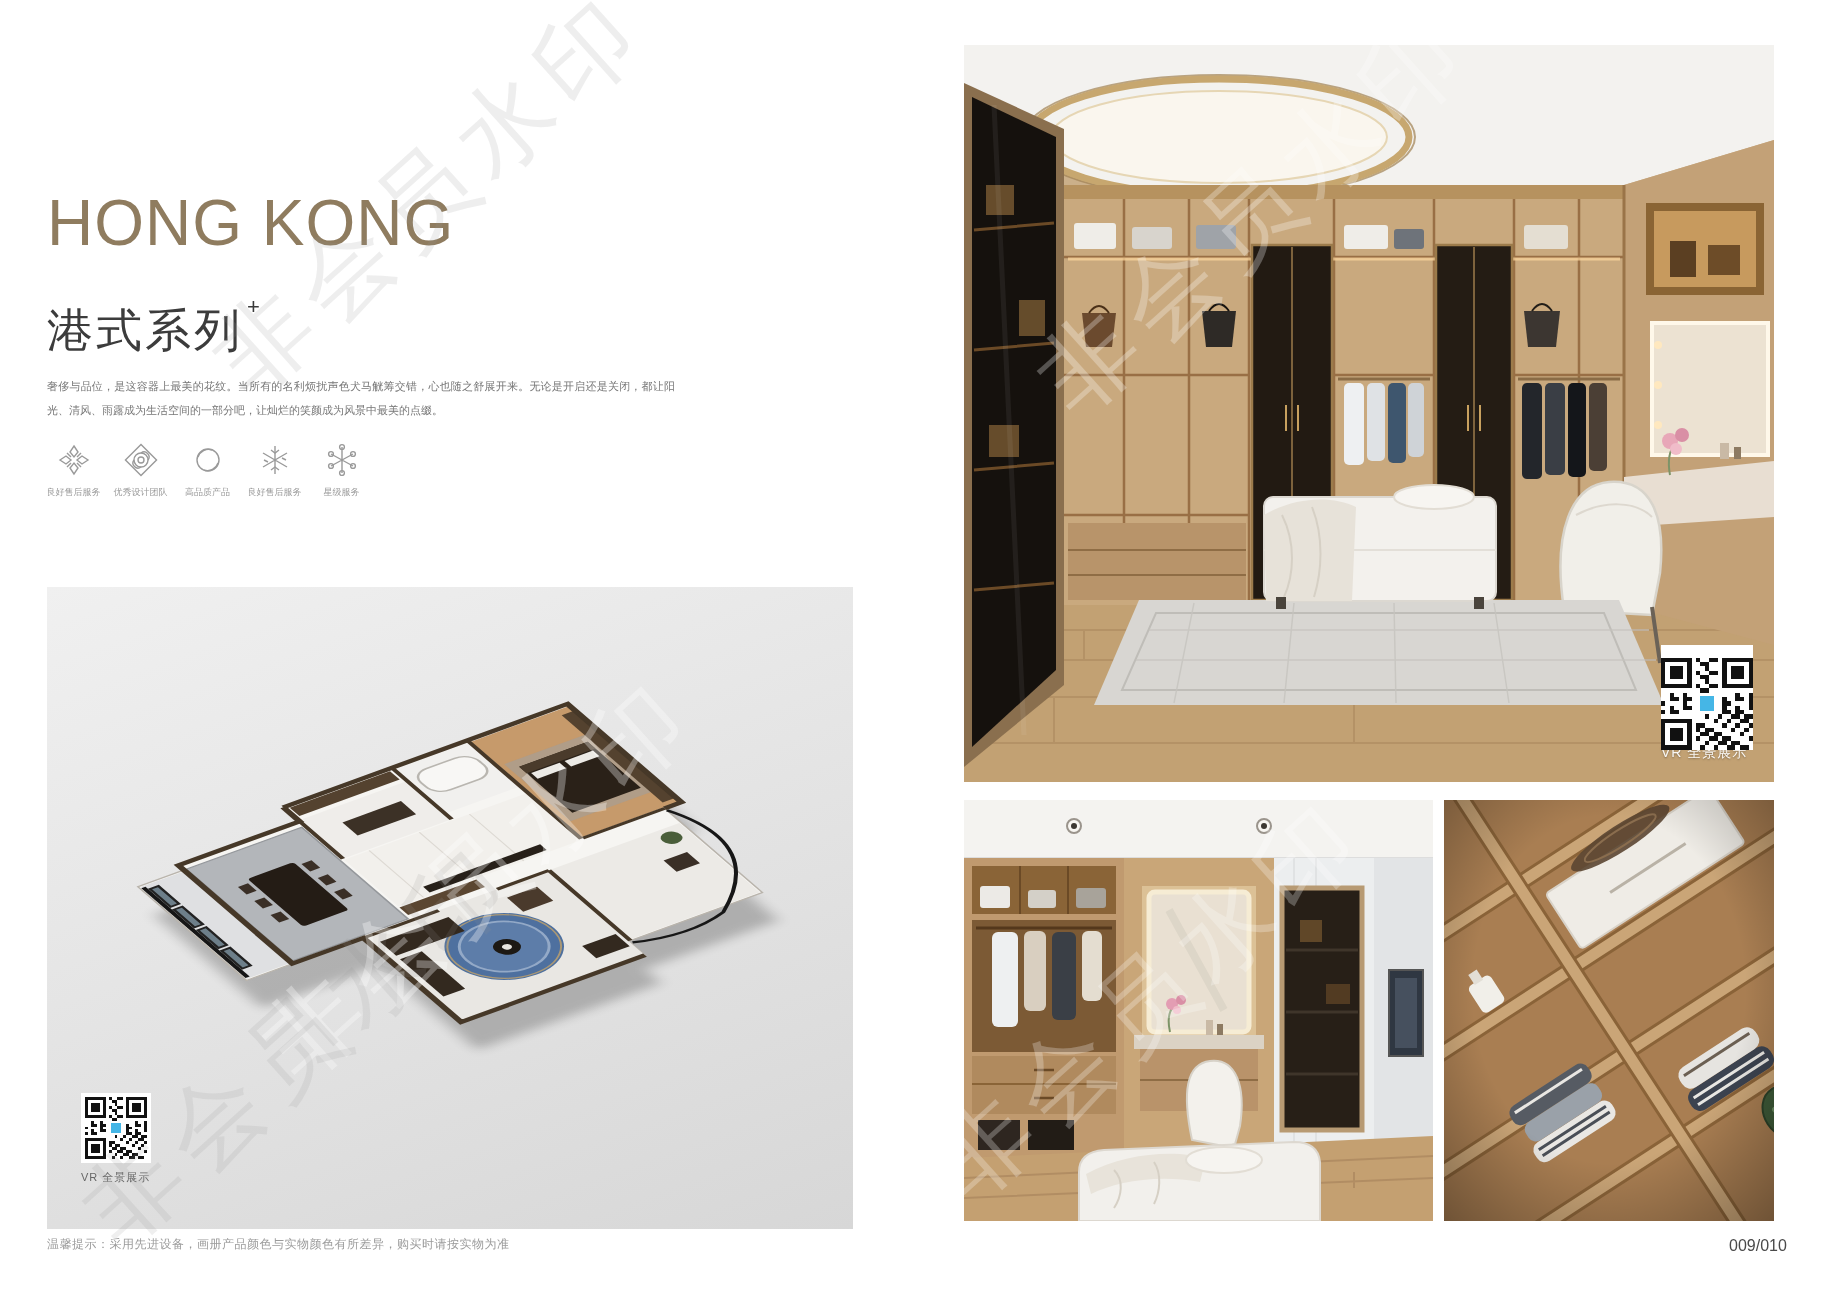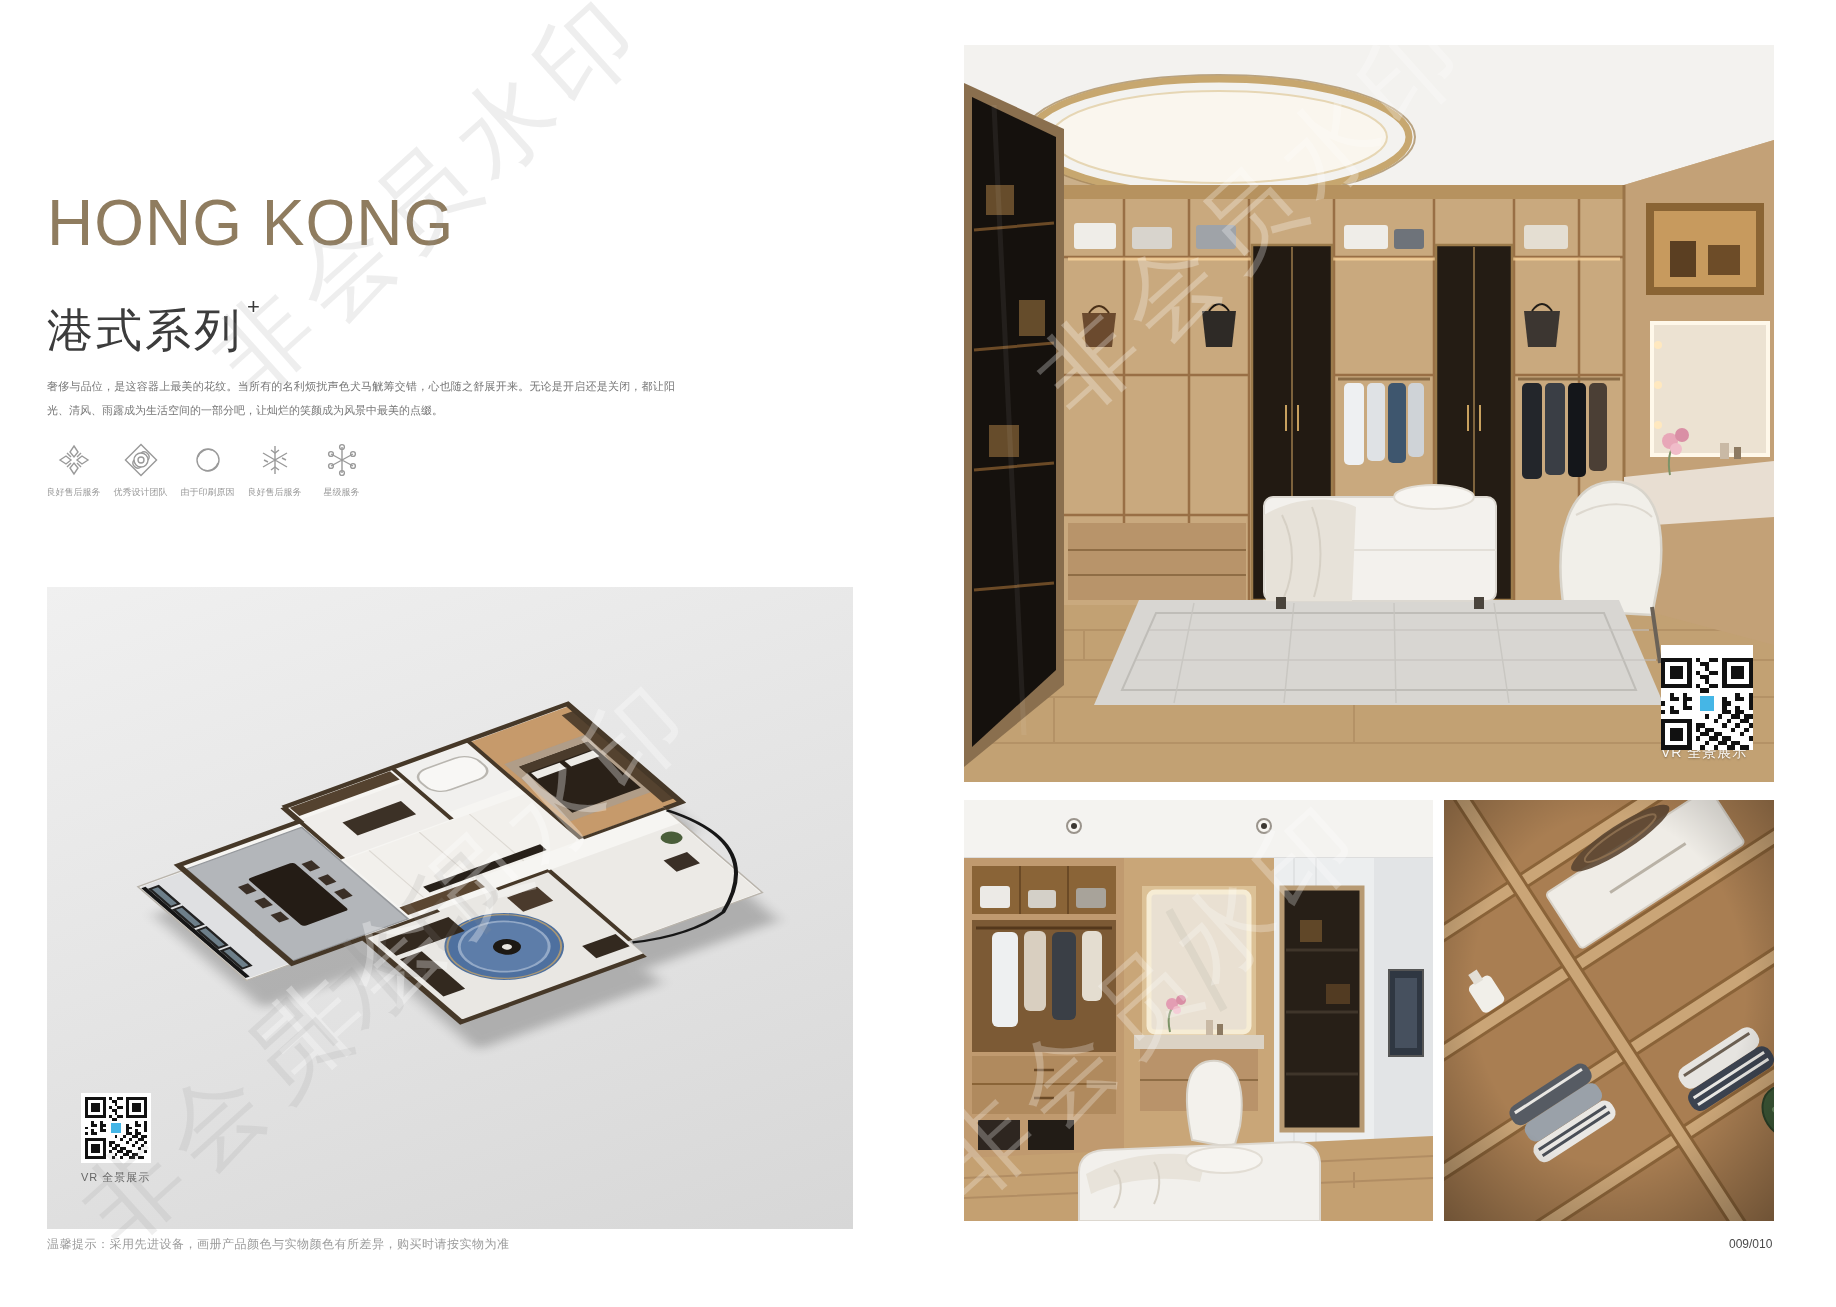--- a/index.html
+++ b/index.html
@@ -34,21 +34,21 @@
 
   
   .qr-wrap{position:absolute;display:flex;flex-direction:column;justify-content:center;}
   .qr-box{background:#fff;padding:4px;}
   .qr-box .qr{display:block;}
   .qr-label{margin-top:7px;font-size:11px;color:#666;letter-spacing:1px;}
   .qr-wrap.on-photo .qr-label{color:rgba(255,255,255,.93);font-size:14px;text-shadow:0 1px 2px rgba(0,0,0,.35);}
 
   
   .disclaimer{position:absolute;left:47px;top:1236px;font-size:12px;color:#9b9b9b;letter-spacing:.5px;}
-  .page-number{position:absolute;left:1729px;top:1237px;font-size:12px;color:#4a4a4a;}
+  .page-number{position:absolute;left:1729px;top:1237px;font-size:16px;color:#4a4a4a;}
 
   
   .wm{position:absolute;font-size:96px;font-weight:500;letter-spacing:12px;white-space:nowrap;
       transform:translate(-50%,-50%) rotate(-42deg);pointer-events:none;z-index:50;
       font-family:"DejaVu Sans","Liberation Sans",sans-serif;}
 </style>
 </head>
 <body>
 
 <div id="page">
@@ -86,21 +86,21 @@
           <path d="M18,11 A5,5 0 0 1 25,18 M18,25 A5,5 0 0 1 11,18"></path>
           </svg></span>
       <span class="f-label">优秀设计团队</span>
     </li>
     <li>
       <span class="f-icon">
         <svg viewBox="0 0 36 36">
             <circle cx="18" cy="18" r="11"></circle>
           <path d="M8,15 A11,11 0 0 1 22,8 M28,21 A11,11 0 0 1 14,28"></path>
           </svg></span>
-      <span class="f-label">由于印刷原因</span>
+      <span class="f-label">高品质产品</span>
     </li>
     <li>
       <span class="f-icon">
         <svg viewBox="0 0 36 36">
             <g transform="translate(18,18)">
           <path d="M0,-14 L0,14 M-12,-7 L12,7 M-12,7 L12,-7"></path>
           <path d="M-4,-10 L0,-7 L4,-10 M-4,10 L0,7 L4,10 M-11,0 L-7,2 M11,0 L7,-2"></path>
             </g>
           </svg></span>
       <span class="f-label">良好售后服务</span>

